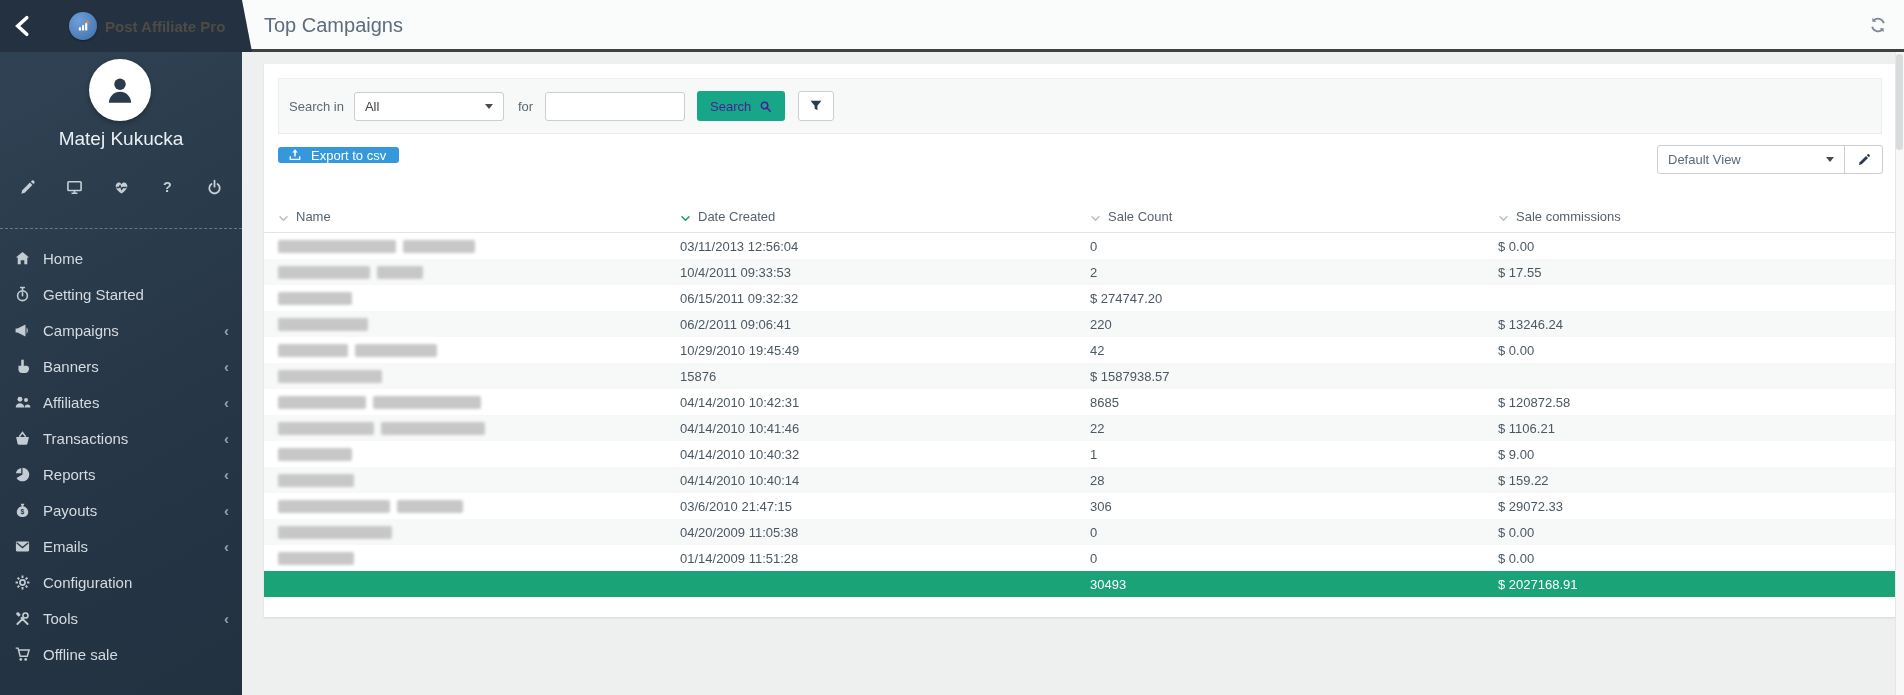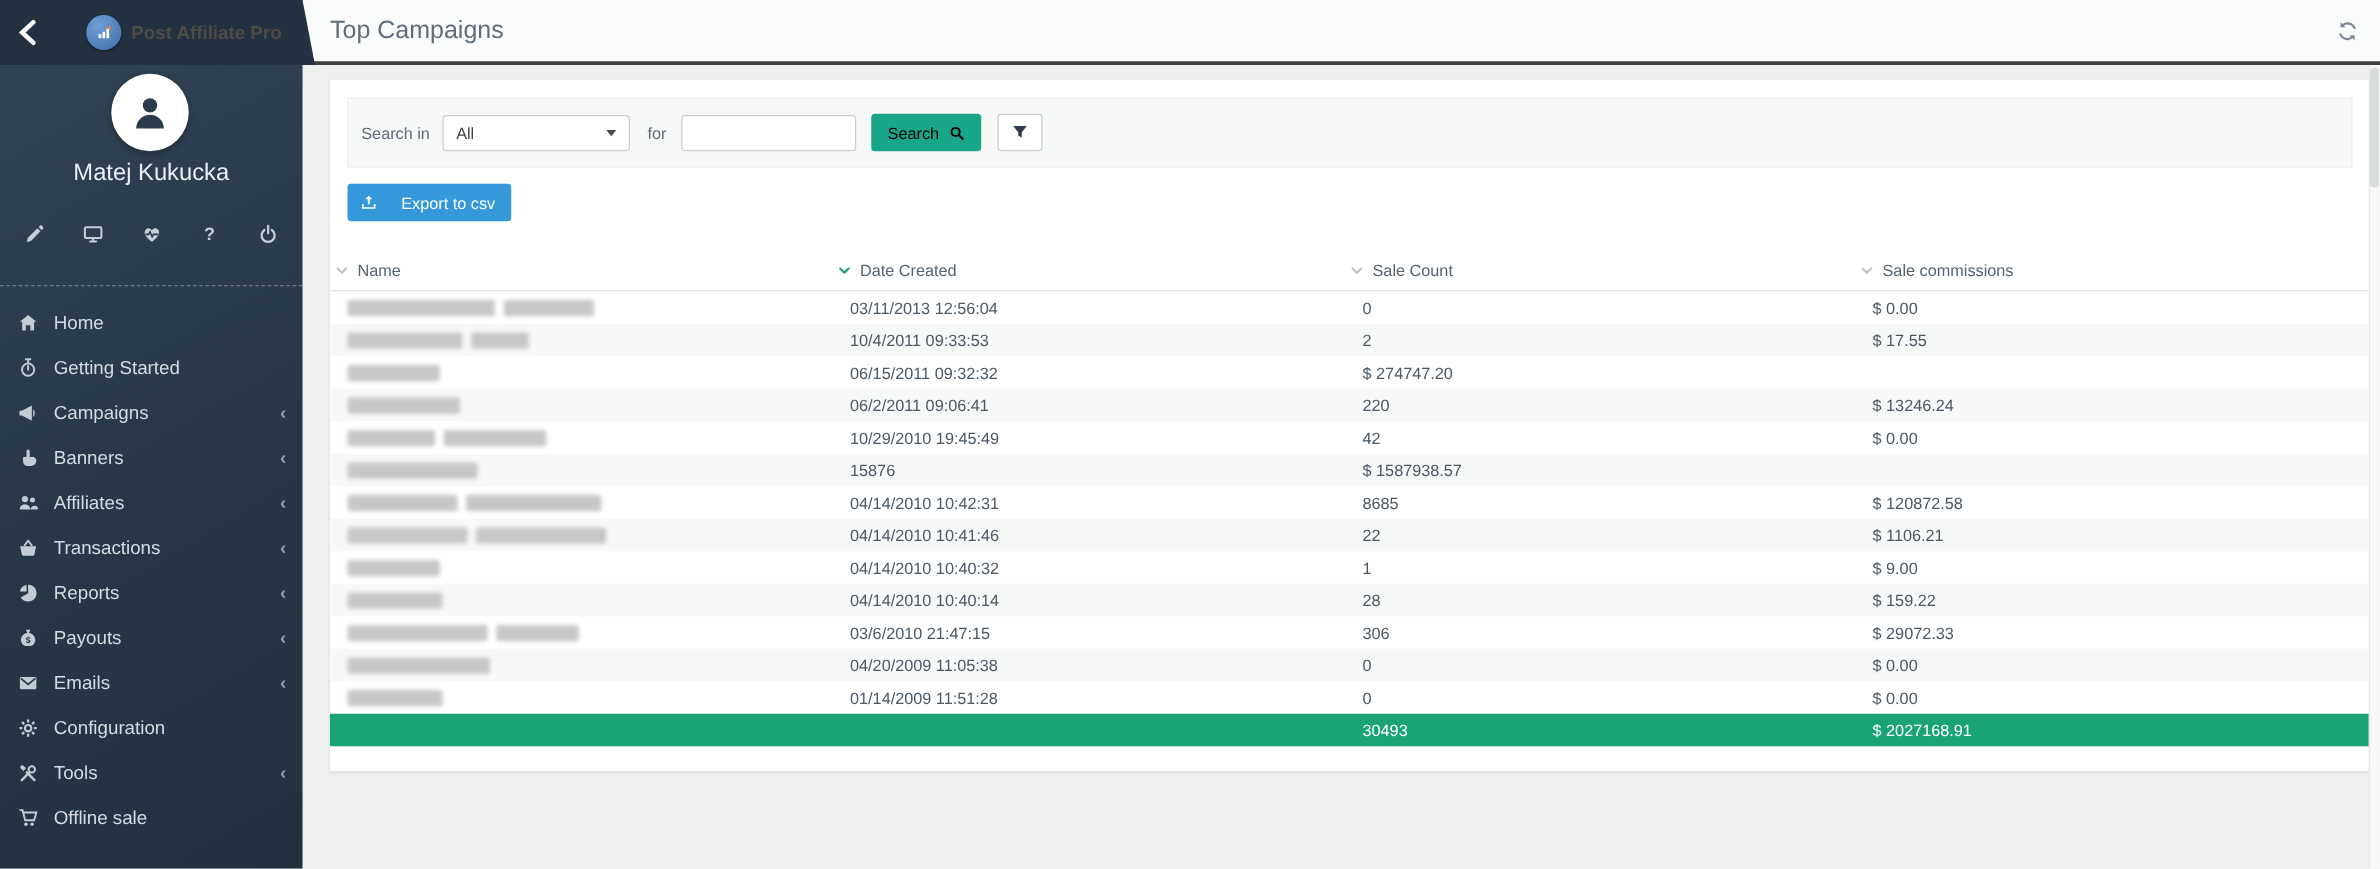--- a/index.html
+++ b/index.html
@@ -50,42 +50,42 @@
   .panel{position:absolute;left:22px;top:12px;width:1632px;height:553px;background:#fff;
          box-shadow:0 1px 2px rgba(0,0,0,.1)}
 
   .search-band{position:absolute;left:14px;right:14px;top:14px;height:56px;background:#f7f8f8;
                border:1px solid #ededed;box-sizing:border-box;display:flex;align-items:center;padding-left:10px;font-size:13px;color:#5c6a75}
   .sel{display:flex;align-items:center;justify-content:space-between;width:150px;height:29px;background:#fff;
        border:1px solid #c9ced3;border-radius:3px;padding:0 10px;color:#444;box-sizing:border-box;margin-left:10px;cursor:pointer}
   .caret{width:0;height:0;border-left:4px solid transparent;border-right:4px solid transparent;border-top:5px solid #4a4a4a}
   .for-lbl{margin:0 12px 0 14px}
   .inp{width:140px;height:29px;border:1px solid #c9ced3;border-radius:3px;box-sizing:border-box;background:#fff;outline:none;padding:0 8px;font:13px "Liberation Sans",sans-serif}
-  .btn-search{margin-left:12px;height:30px;background:#18a689;color:#000000;border:none;border-radius:3px;
+  .btn-search{margin-left:12px;height:30px;background:#18a689;color:#4c1d95;border:none;border-radius:3px;
               font:13px "Liberation Sans",sans-serif;padding:0 13px;display:flex;align-items:center;gap:8px;cursor:pointer}
   .btn-search svg{width:13px;height:13px}
   .btn-filter{margin-left:13px;width:36px;height:30px;background:#fff;border:1px solid #c9ced3;border-radius:3px;
               display:flex;align-items:center;justify-content:center;cursor:pointer}
   .btn-filter svg{width:14px;height:14px;color:#2b3b4c}
 
-  .btn-export{position:absolute;left:14px;top:83px;height:30px;background:#3598db;color:#fff;border:none;border-radius:3px;
-              font:13px "Liberation Sans",sans-serif;padding:0 13px 0 10px;display:flex;align-items:center;gap:19px;cursor:pointer}
+  .btn-export{position:absolute;left:14px;top:83px;height:16px;background:#3598db;color:#fff;border:none;border-radius:3px;
+              font:13px "Liberation Sans",sans-serif;padding:0 13px 0 10px;display:flex;align-items:center;gap:9px;cursor:pointer}
   .btn-export svg{width:14px;height:14px}
 
   .view-group{position:absolute;right:13px;top:81px;height:29px;display:flex;border:1px solid #c9ced3;border-radius:3px;
               background:#fff;box-sizing:border-box}
   .view-select{display:flex;align-items:center;justify-content:space-between;width:166px;padding:0 10px;
                font-size:13px;color:#5c6a75;border-right:1px solid #c9ced3;cursor:pointer}
   .view-edit{width:37px;display:flex;align-items:center;justify-content:center;cursor:pointer}
   .view-edit svg{width:14px;height:14px;color:#2b3b4c}
 
   .tbl{position:absolute;left:0;right:0;top:136px}
   .thead,.trow,.total{display:grid;grid-template-columns:402px 410px 408px 412px;align-items:center}
   .thead{height:32px;border-bottom:1px solid #e3e3e3}
-  .th{display:flex;align-items:center;gap:7px;padding-left:4px;font-size:13px;color:#55626d;cursor:pointer}
+  .th{display:flex;align-items:flex-end;gap:7px;padding-left:14px;font-size:13px;color:#55626d;cursor:pointer}
   .th svg{width:11px;height:11px;color:#b9c1c8;flex:none}
   .th.sorted svg{color:#1aa179}
   .trow{height:26px;font-size:13px;color:#4b5863}
   .rows .trow:nth-child(even){background:#f7f8f8}
   .td{padding-left:14px;white-space:nowrap}
   .blurwrap{display:flex;gap:7px;padding-left:14px}
   .blurbar{height:13px;background:#c7c7c7;border-radius:2px;filter:blur(1.6px)}
   .total{height:26px;background:#19a377;color:#fff;font-size:13px}
 </style>
 </head>
@@ -359,20 +359,31 @@
       </button>
     </div>
 
     <button class="btn-export">
       <svg>
           <use href="#i-export"></use>
         </svg>
       <span>Export to csv</span>
     </button>
 
+    <div class="view-group">
+      <div class="view-select">
+        <span>Default View</span>
+        <span class="caret"></span>
+      </div>
+      <div class="view-edit">
+        <svg>
+            <use href="#i-pencil"></use>
+          </svg>
+      </div>
+    </div>
 
     <div class="tbl">
       <div class="thead">
           <div class="th">
     <svg>
               <use href="#i-sortdown"></use>
             </svg>
     <span class="th-lbl">Name</span>
   </div>
           <div class="th sorted">

